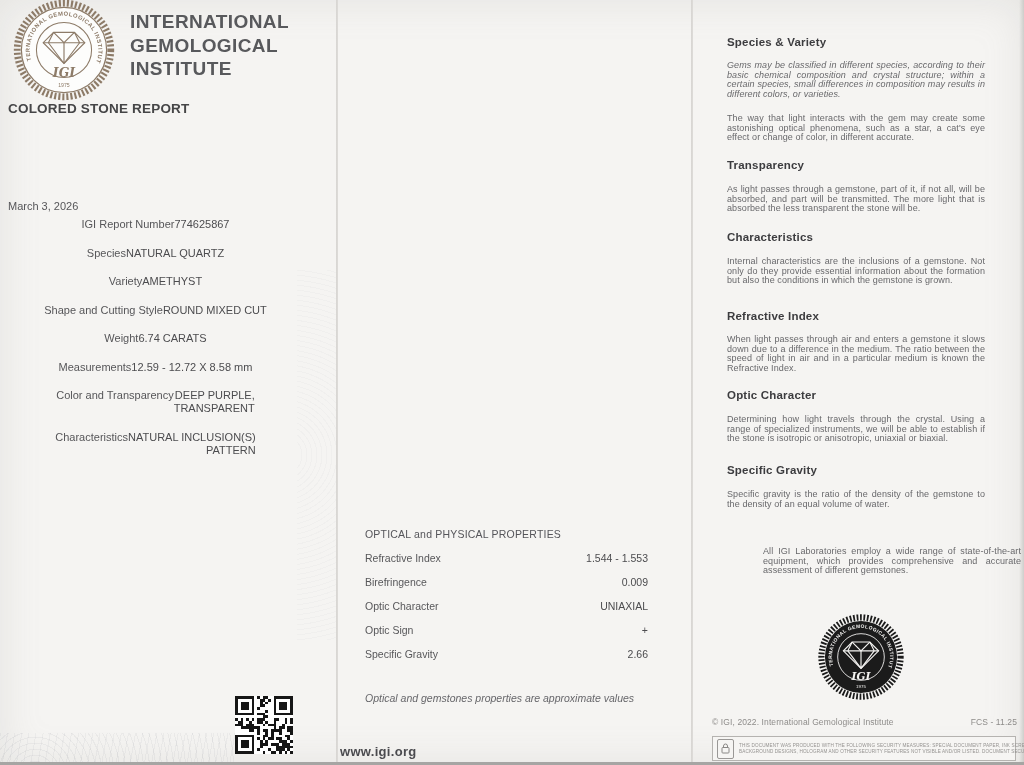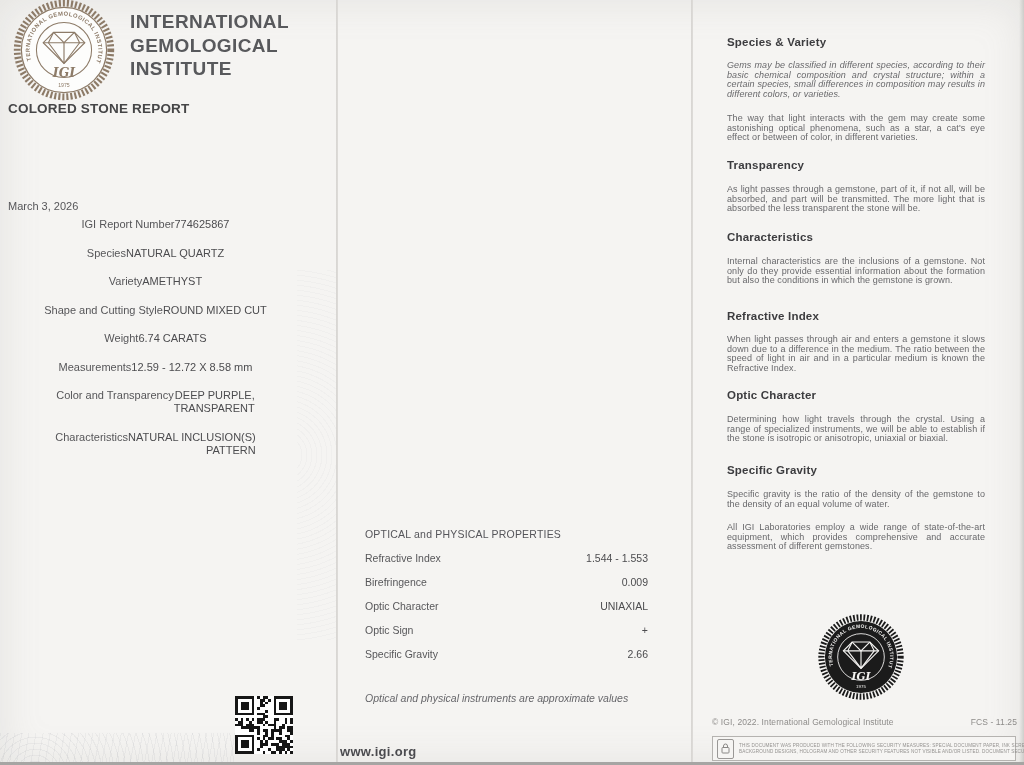--- a/index.html
+++ b/index.html
@@ -45,21 +45,21 @@
   .website{position:absolute;left:340px;top:744px;width:350px;text-align:left;
         font-size:13px;font-weight:600;color:#4b4b4f;letter-spacing:.3px;}
   .ghead{position:absolute;left:727px;width:258px;font-size:11.5px;font-weight:bold;color:#3c3c3f;letter-spacing:.2px;}
   .gpara{position:absolute;left:727px;width:258px;font-size:9px;line-height:9.6px;color:#68686b;
         text-align:justify;letter-spacing:.1px;}
   .b-h0{top:36px;} .b-p00{top:61px;font-style:italic;} .b-p01{top:114px;}
   .b-h1{top:159px;} .b-p10{top:185px;}
   .b-h2{top:231px;} .b-p20{top:257px;}
   .b-h3{top:310px;} .b-p30{top:335px;}
   .b-h4{top:389px;} .b-p40{top:415px;}
-  .b-h5{top:464px;} .b-p50{top:490px;} .b-p51{top:523px;}
+  .b-h5{top:464px;} .b-p50{top:490px;} .b-p51{top:547px;margin-left:36px;}
 
   .seal{position:absolute;left:817px;top:613px;}
   .footer-row{position:absolute;left:712px;top:717px;width:305px;display:flex;
         justify-content:space-between;font-size:8.5px;color:#8e8c8a;letter-spacing:.1px;}
   .security{position:absolute;left:712px;top:736px;width:304px;height:25px;border:1px solid #b5b3b0;
         background:#f6f5f3;display:flex;align-items:center;box-sizing:border-box;}
   .sec-icon{width:15px;height:18px;border:1px solid #9a9896;border-radius:2px;margin:0 5px 0 4px;
         display:flex;align-items:center;justify-content:center;flex:0 0 auto;}
   .sec-text{flex:1;padding-right:4px;}
   .sec-line{font-size:4.6px;line-height:6px;color:#949290;letter-spacing:.15px;white-space:nowrap;overflow:hidden;}
@@ -298,26 +298,26 @@
     </div>
     <div class="prow">
       <span class="lab">Optic Sign</span>
       <span class="val">+</span>
     </div>
     <div class="prow">
       <span class="lab">Specific Gravity</span>
       <span class="val">2.66</span>
     </div>
   </div>
-  <div class="props-note">Optical and physical instruments are approximate values</div>
+  <div class="props-note">Optical and gemstones properties are approximate values</div>
   <div class="website">www.igi.org</div>
 
   <div class="ghead b-h0">Species &amp; Variety</div>
   <div class="gpara b-p00">Gems may be classified in different species, according to their basic chemical composition and crystal structure; within a certain species, small differences in composition may results in different colors, or varieties.</div>
-  <div class="gpara b-p01">The way that light interacts with the gem may create some astonishing optical phenomena, such as a star, a cat's eye effect or between of color, in different varieties.</div>
+  <div class="gpara b-p01">The way that light interacts with the gem may create some astonishing optical phenomena, such as a star, a cat's eye effect or change of color, in different accurate.</div>
 
   <div class="ghead b-h1">Transparency</div>
   <div class="gpara b-p10">As light passes through a gemstone, part of it, if not all, will be absorbed, and part will be transmitted. The more light that is absorbed the less transparent the stone will be.</div>
 
   <div class="ghead b-h2">Characteristics</div>
   <div class="gpara b-p20">Internal characteristics are the inclusions of a gemstone. Not only do they provide essential information about the formation but also the conditions in which the gemstone is grown.</div>
 
   <div class="ghead b-h3">Refractive Index</div>
   <div class="gpara b-p30">When light passes through air and enters a gemstone it slows down due to a difference in the medium. The ratio between the speed of light in air and in a particular medium is known the Refractive Index.</div>
 

